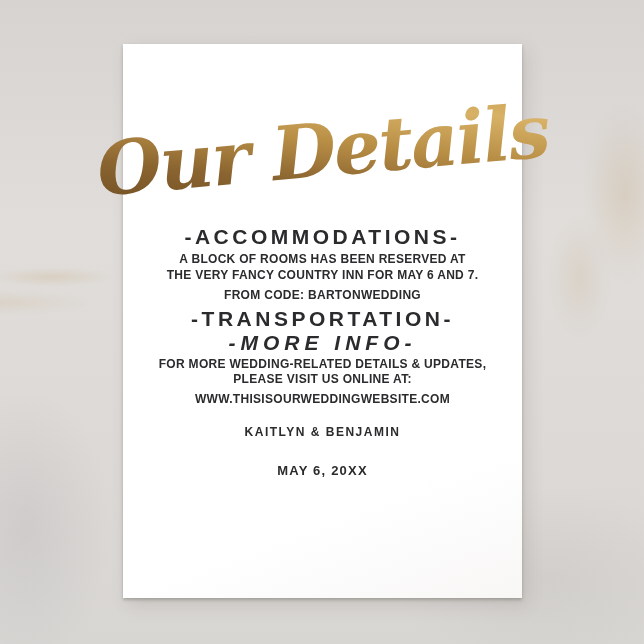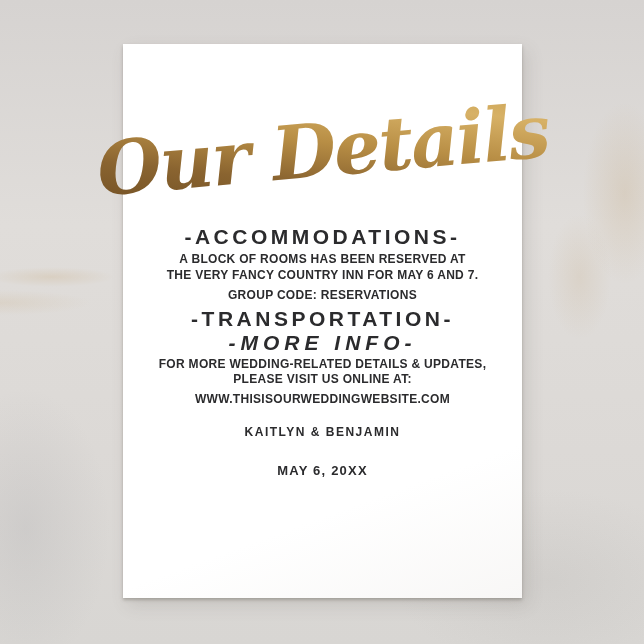--- a/index.html
+++ b/index.html
@@ -75,21 +75,21 @@
           </linearGradient>
         </defs>
         <text class="script-text" x="198" y="104" text-anchor="middle" fill="url(#goldgrad)" transform="rotate(-5 198 80)">Our Details</text>
       </svg>
     </div>
 
     <section>
       <h2 class="sec-h mt20">-ACCOMMODATIONS-</h2>
       <p class="body-p mt6">A BLOCK OF ROOMS HAS BEEN RESERVED AT
 THE VERY FANCY COUNTRY INN FOR MAY 6 AND 7.</p>
-      <p class="body-p mt5">GROUP CODE: RESERVATIONS</p>
+      <p class="body-p mt5">FROM CODE: BARTONWEDDING</p>
     </section>
 
     <section>
       <h2 class="sec-h mt12">-TRANSPORTATION-</h2>
     </section>
 
     <section>
       <h2 class="sec-h wide mt12">-MORE INFO-</h2>
       <p class="body-p mt5">FOR MORE WEDDING-RELATED DETAILS &amp; UPDATES,
 PLEASE VISIT US ONLINE AT:</p>

